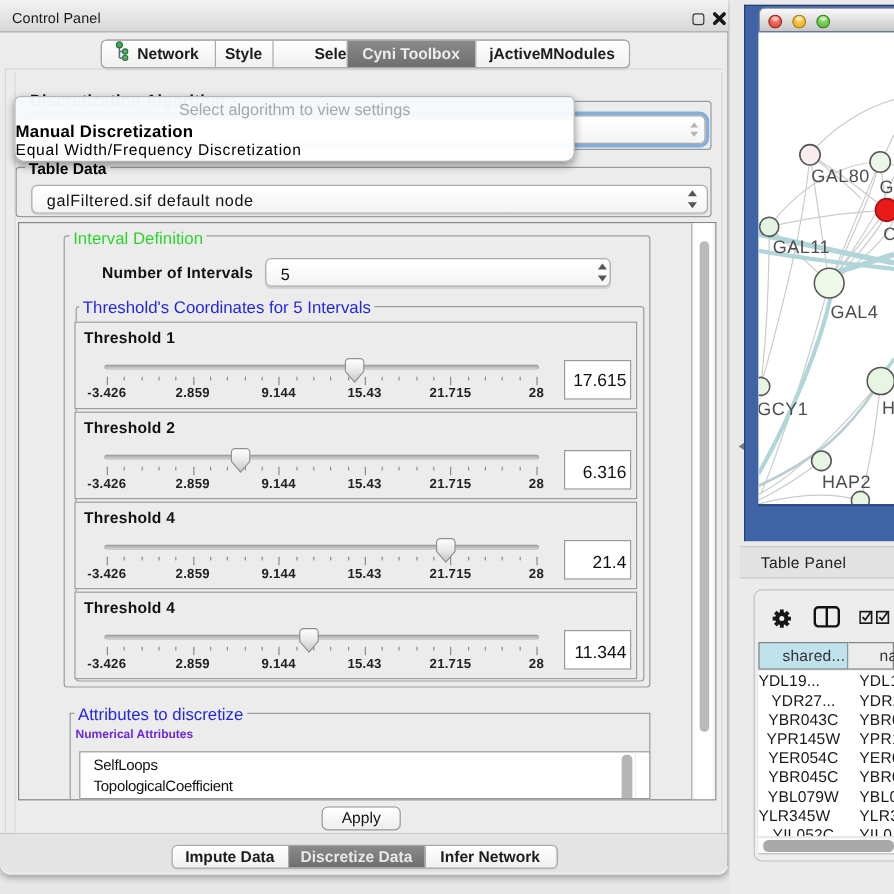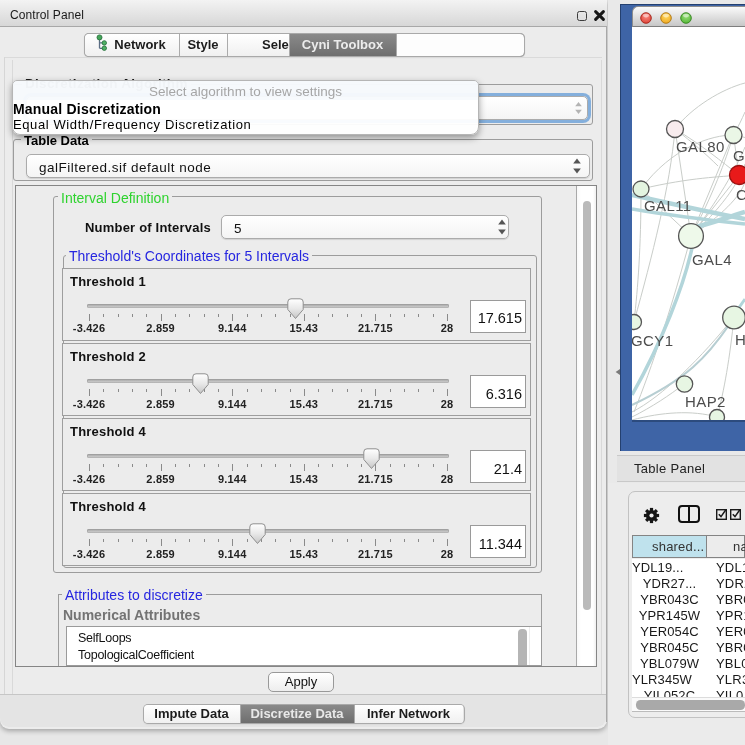--- a/index.html
+++ b/index.html
@@ -29,20 +29,21 @@
 <svg class="abs" style="left:593px;top:9px;" width="13" height="13" viewBox="0 0 13 13">
     <path d="M2.6 2.6 L10.4 10.4 M10.4 2.6 L2.6 10.4" stroke="#161616" stroke-width="3" stroke-linecap="round"></path>
   </svg>
 <div class="abs" style="left:85px;top:34px;width:439px;height:22px;border-radius:4px;box-shadow:0 0 0 1px #a9a9a9, 0 1px 2px rgba(0,0,0,0.18);background:#fdfdfd;"></div>
 
 <div class="abs" style="left:85px;top:34px;width:439px;height:22px;border-radius:4px;overflow:hidden;box-shadow:0 0 0 1px #a9a9a9, 0 1px 2px rgba(0,0,0,0.15);">
     <div class="seg" style="left:0px;width:94px;line-height:21px;background:linear-gradient(#ffffff,#f0f0f0);color:#1c1c1c;text-indent:16px;">Network</div>
     <div class="seg" style="left:94px;width:48px;line-height:21px;background:linear-gradient(#ffffff,#f0f0f0);color:#1c1c1c;">Style</div>
     <div class="seg" style="left:142px;width:62px;line-height:21px;background:linear-gradient(#ffffff,#f0f0f0);color:#1c1c1c;padding-left:35px;">Select</div>
     <div class="seg" style="left:204px;width:107px;line-height:21px;background:linear-gradient(#8a8a8a,#6e6e6e);color:#ececec;">Cyni Toolbox</div>
+    <div class="seg" style="left:311px;width:128px;line-height:21px;background:linear-gradient(#ffffff,#f0f0f0);color:#1c1c1c;">jActiveMNodules</div>
     <div class="abs" style="left:94px;top:0;width:1px;height:22px;background:#ababab;"></div>
     <div class="abs" style="left:142px;top:0;width:1px;height:22px;background:#ababab;"></div>
     <div class="abs" style="left:204px;top:0;width:1px;height:22px;background:#ababab;"></div>
     <div class="abs" style="left:311px;top:0;width:1px;height:22px;background:#ababab;"></div>
   </div>
 <svg class="abs" style="left:93px;top:33px;" width="16" height="19" viewBox="0 0 16 19">
 <path d="M6.5 6 V15.3 M6.5 9.9 H11.3 M6.5 15.3 H11.3" stroke="#5c6d85" stroke-width="1.3" fill="none"></path>
 <circle cx="6.5" cy="4.4" r="2.5" fill="#44a659" stroke="#2a7340" stroke-width="0.9"></circle>
 <circle cx="11.3" cy="9.9" r="2.2" fill="#4fb264" stroke="#2a7340" stroke-width="0.9"></circle>
 <circle cx="11.3" cy="15.2" r="2.2" fill="#4fb264" stroke="#2a7340" stroke-width="0.9"></circle>
@@ -266,21 +267,21 @@
 <stop offset="0" stop-color="#ffffff"></stop>
         <stop offset="0.5" stop-color="#e8e8e8"></stop>
         <stop offset="1" stop-color="#c6c6c6"></stop>
 </linearGradient>
     </defs>
   </svg>
 <div class="abs" style="left:470px;top:525px;width:56px;height:33px;background:#fff;border:1px solid #9a9a9a;box-sizing:border-box;"></div>
 <div class="abs" style="left:470px;top:536px;width:52px;text-align:right;font-size:14.5px;color:#111;">11.344</div>
 <div class="abs" style="left:58px;top:594px;width:484px;height:72px;border:1px solid #9c9c9c;border-bottom:none;box-sizing:border-box;"></div>
 <div class="gtitle" style="left:62px;top:587px;color:#2626e0;">Attributes to discretize</div>
-<div class="abs b" style="left:63px;top:607px;font-size:14px;color:#737373;letter-spacing:0;">Numerical Attributes</div>
+<div class="abs b" style="left:63px;top:607px;font-size:10px;color:#6d28d9;letter-spacing:0;">Numerical Attributes</div>
 <div class="abs" style="left:66px;top:626px;width:476px;height:40px;background:#fff;border:1px solid #9a9a9a;box-sizing:border-box;overflow:hidden;">
     <div style="font-size:12.5px;color:#111;letter-spacing:-0.25px;padding:3px 0 0 11px;line-height:16.6px;">SelfLoops<br>TopologicalCoefficient<br>BetweennessCentrality</div>
     <div style="position:absolute;right:11px;top:0;width:1px;height:40px;background:#ededed;"></div>
     <div style="position:absolute;right:14px;top:2px;width:9px;height:42px;background:#b5b5b5;border-radius:4px;"></div>
   </div>
 <div class="abs" style="left:268px;top:672px;width:66px;height:20px;background:linear-gradient(#ffffff,#ededed);border:1px solid #999;border-radius:5px;box-sizing:border-box;text-align:center;line-height:18px;font-size:13px;color:#111;">Apply</div>
 <div class="abs" style="left:0;top:694px;width:606px;height:33px;background:#e4e4e4;border-top:1px solid #c6c6c6;border-radius:0 0 9px 9px;box-sizing:border-box;"></div>
 <div class="abs" style="left:144px;top:705px;width:320px;height:18px;border-radius:4px;overflow:hidden;box-shadow:0 0 0 1px #a9a9a9, 0 1px 2px rgba(0,0,0,0.15);">
     <div class="seg" style="left:-1px;width:97px;line-height:17px;background:linear-gradient(#ffffff,#f0f0f0);color:#1c1c1c;letter-spacing:0;">Impute Data</div>
     <div class="seg" style="left:96px;width:114px;line-height:17px;background:linear-gradient(#8a8a8a,#6e6e6e);color:#e8e8e8;letter-spacing:0;">Discretize Data</div>

